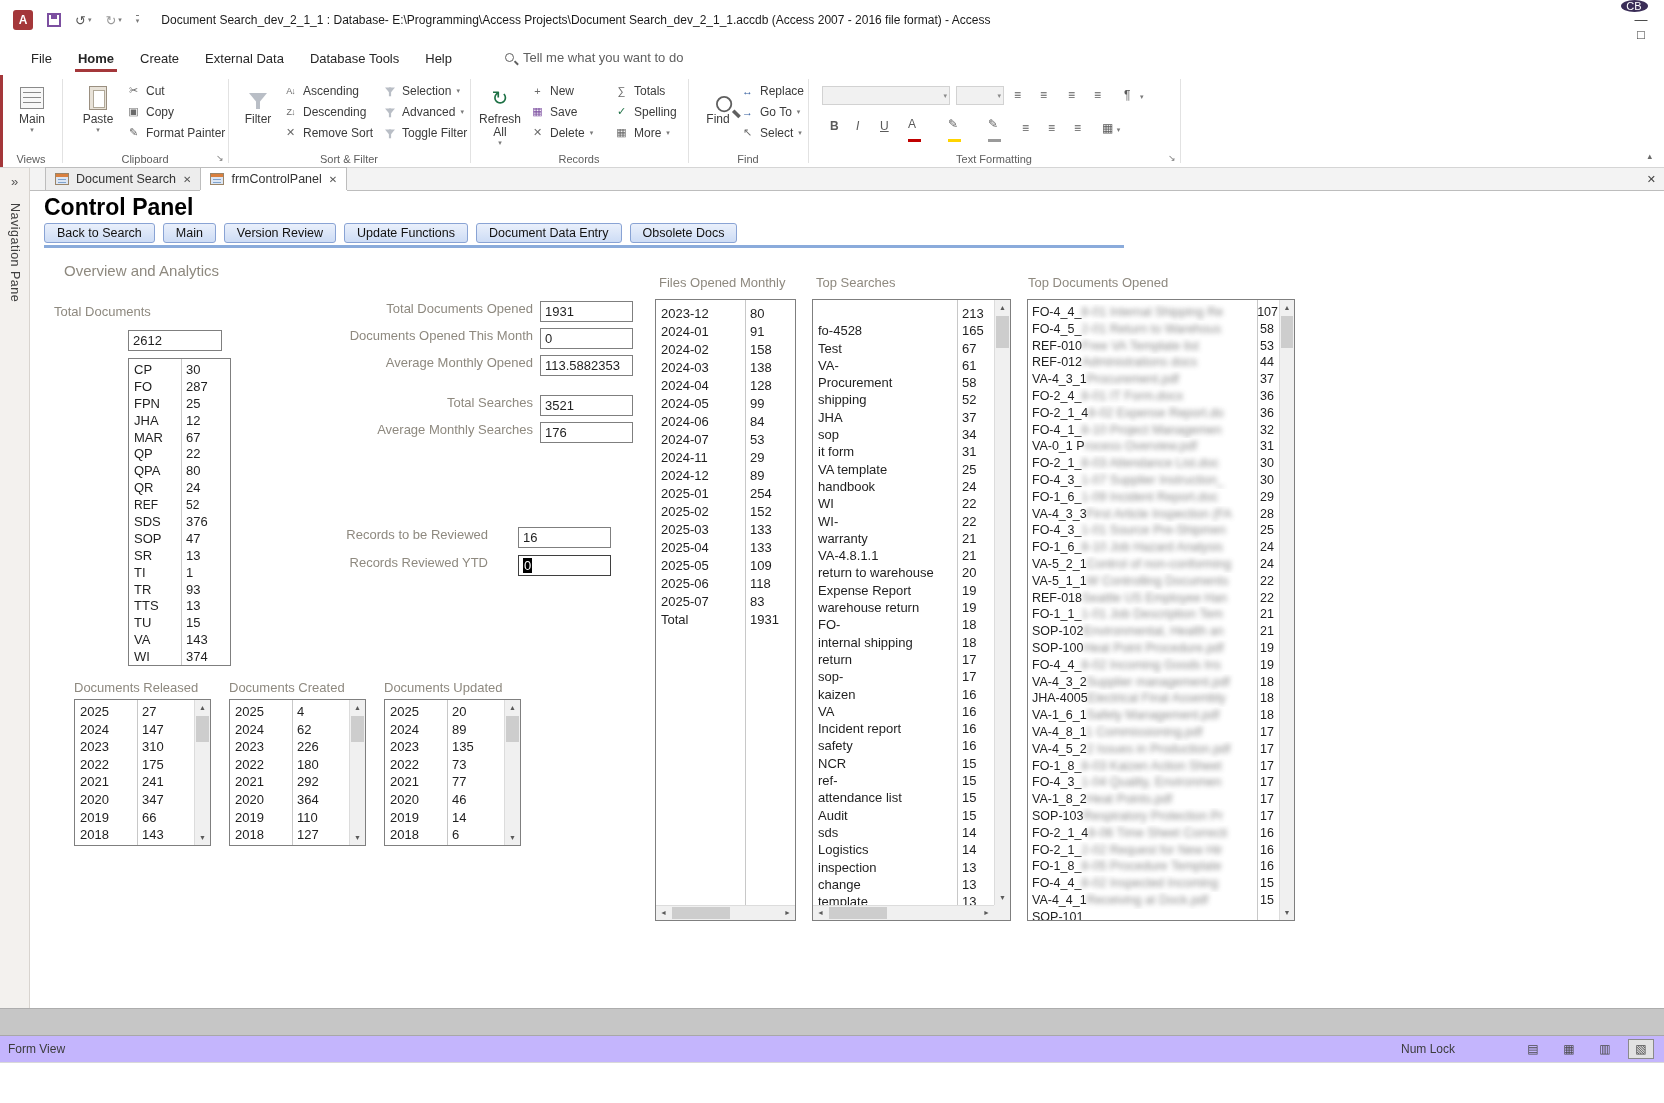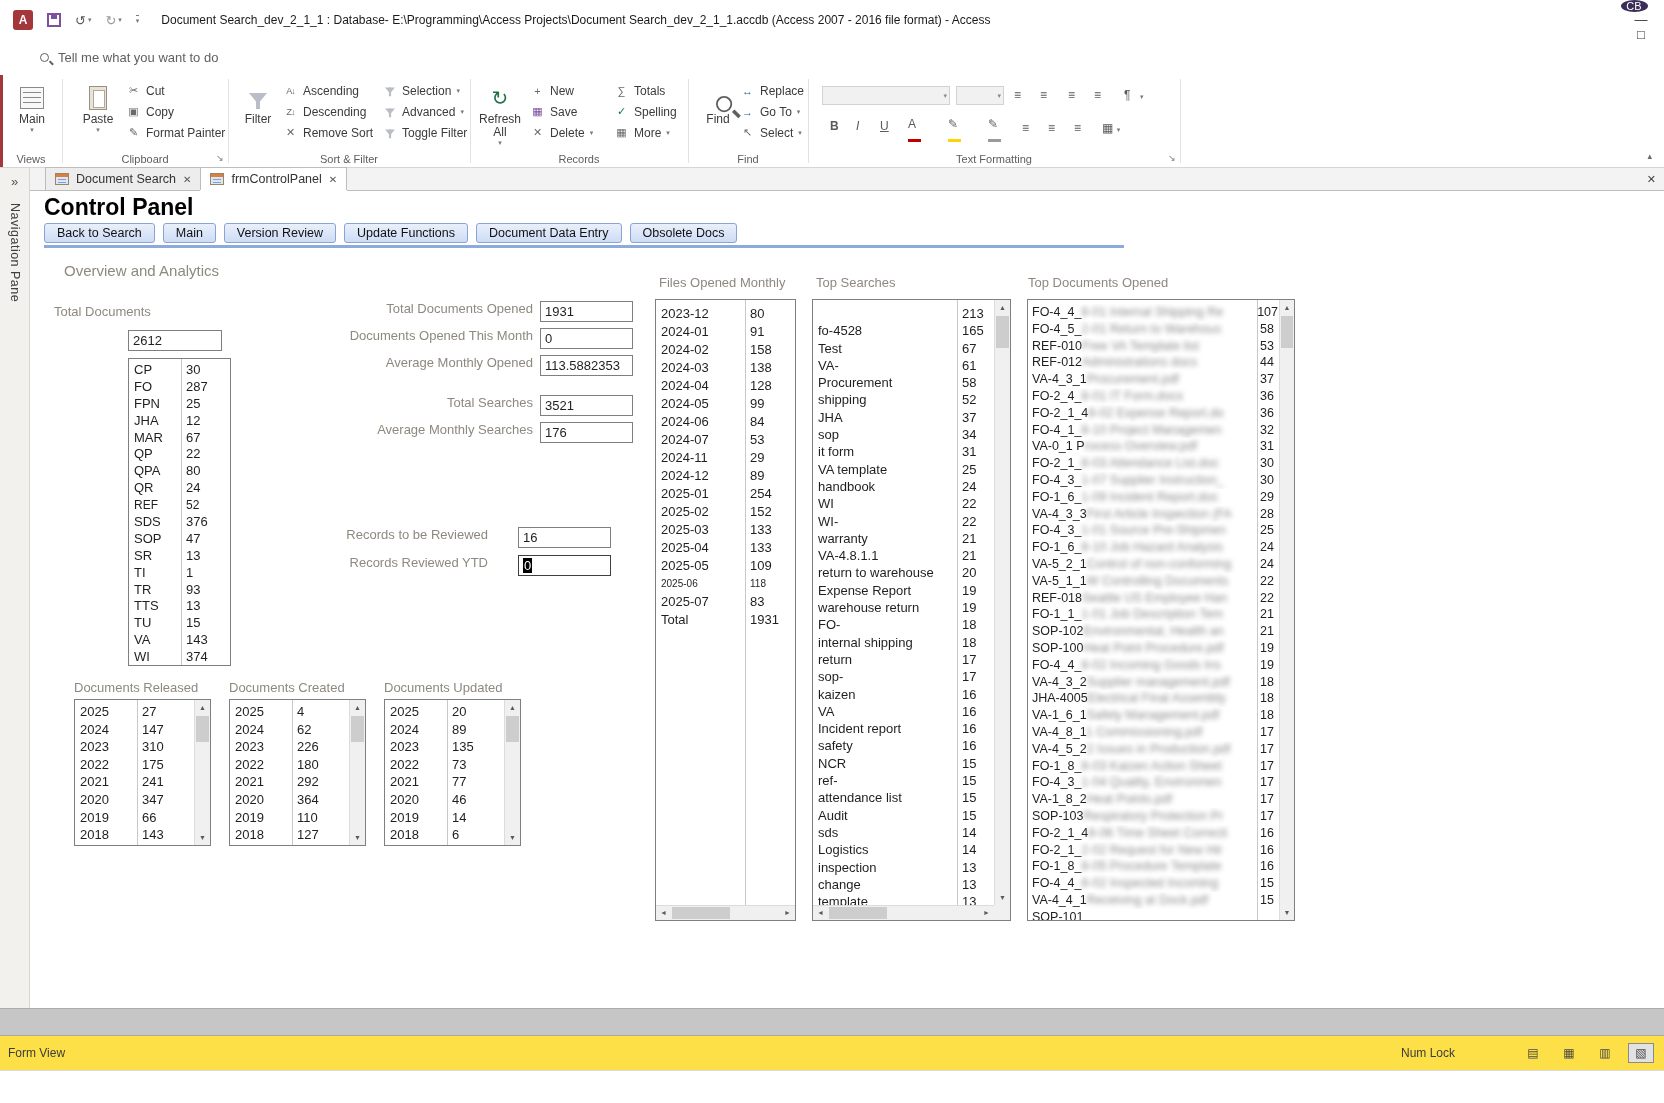--- a/index.html
+++ b/index.html
@@ -128,21 +128,21 @@
   .hscroll .thumb { position:absolute; top:1px; bottom:1px; left:16px; width:58px; background:#cdcdcd; }
   .corner { position:absolute; right:0; bottom:0; width:16px; height:15px; background:#f0f0f0; }
 
   
   .docid { color:#1f1f1f; }
   .docname { color:#6e6e6e; filter:blur(2.5px); opacity:0.8; }
 
   
   .grayband { position:absolute; left:0; right:0; top:1008px; height:28px; background:#c6c6c6;
               border-top:1px solid #adadad; border-bottom:1px solid #a8a8a8; }
-  .statusbar { position:absolute; left:0; right:0; top:1036px; height:35px; background:#fde047;
+  .statusbar { position:absolute; left:0; right:0; top:1036px; height:27px; background:#c4b5fd;
                border-bottom:1px solid #d9d9d9; display:flex; align-items:center; font-size:12px; color:#3c3c3c; }
   .statusbar .sleft { margin-left:8px; }
   .statusbar .sright { position:absolute; right:10px; display:flex; align-items:center; gap:10px; }
   .numlock { font-size:12px; color:#3c3c3c; margin-right:55px; }
   .vico { width:26px; height:20px; display:flex; align-items:center; justify-content:center;
           font-size:12px; color:#4a4a4a; }
   .vico.sel { border:1px solid #8a8a8a; background:#e2e2e2; }
 </style>
 </head>
 <body>
@@ -166,20 +166,29 @@
     <div class="title-text">Document Search_dev_2_1_1 : Database- E:\Programming\Access Projects\Document Search_dev_2_1_1.accdb (Access 2007 - 2016 file format)  -  Access</div>
     <div class="tb-right">
       <div class="avatar">CB</div>
       <div class="winbtn">—</div>
       <div class="winbtn">□</div>
       <div class="winbtn">✕</div>
     </div>
   </div>
 
   <div class="menurow">
+    <div class="menutabs">
+
+    <div class="mtab">File</div>
+        <div class="mtab active">Home</div>
+        <div class="mtab">Create</div>
+        <div class="mtab">External Data</div>
+        <div class="mtab">Database Tools</div>
+        <div class="mtab">Help</div>
+      </div>
     <div class="tellme">
       <span class="mag"></span>
       <span>Tell me what you want to do</span>
     </div>
   </div>
 
   <div class="ribbon">
     <div class="rdiv" style="left:62px"></div>
       <div class="rdiv" style="left:228px"></div>
     <div class="rdiv" style="left:470px"></div>
@@ -569,21 +578,21 @@
           <span class="c2">133</span>
         </div>
           <div class="lrow" style="height:18px; line-height:18px; font-size:13px">
           <span class="c1" style="width:89px">2025-04</span>
           <span class="c2">133</span>
         </div>
           <div class="lrow" style="height:18px; line-height:18px; font-size:13px">
           <span class="c1" style="width:89px">2025-05</span>
           <span class="c2">109</span>
         </div>
-          <div class="lrow" style="height:18px; line-height:18px; font-size:10px">
+          <div class="lrow" style="height:18px; line-height:18px; font-size:13px">
           <span class="c1" style="width:89px">2025-06</span>
           <span class="c2">118</span>
         </div>
           <div class="lrow" style="height:18px; line-height:18px; font-size:13px">
           <span class="c1" style="width:89px">2025-07</span>
           <span class="c2">83</span>
         </div>
           <div class="lrow" style="height:18px; line-height:18px; font-size:13px">
           <span class="c1" style="width:89px">Total</span>
           <span class="c2">1931</span>

